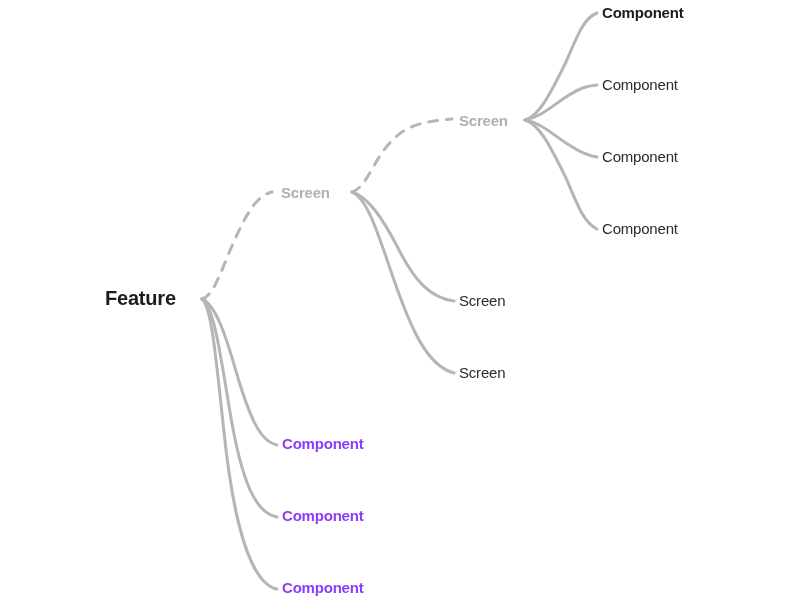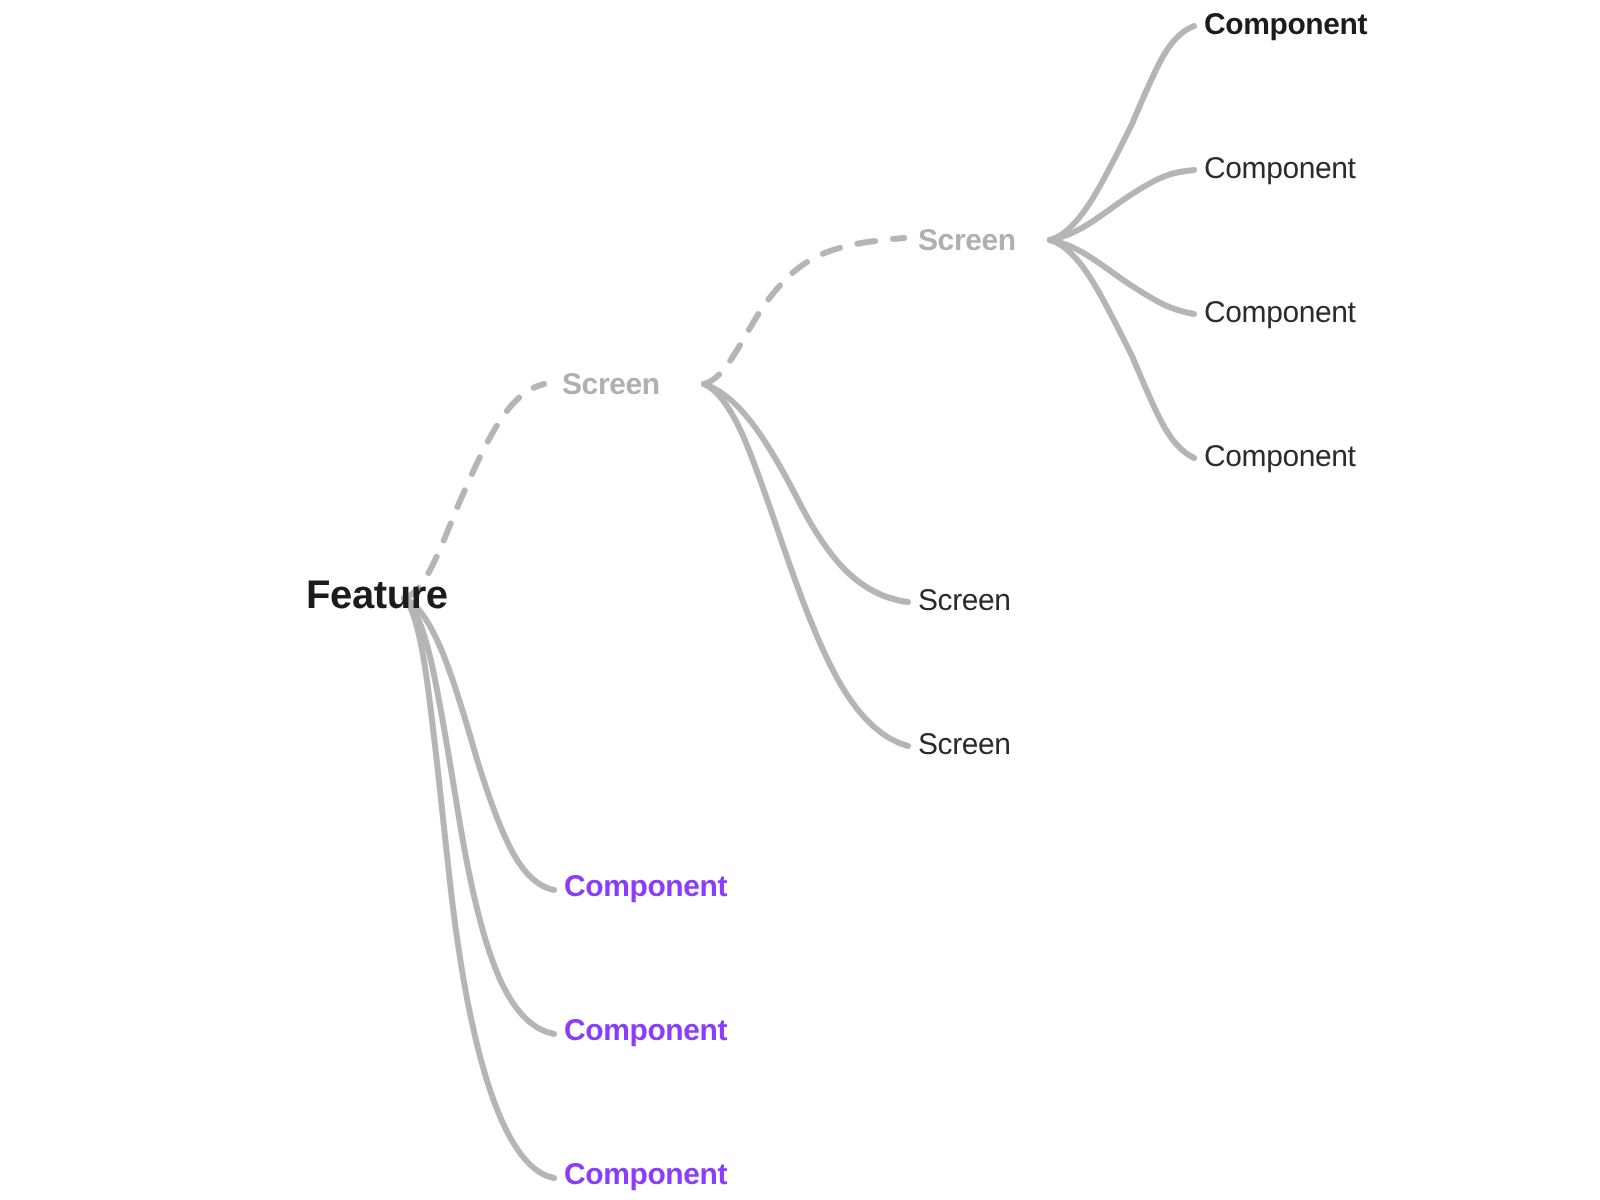--- a/index.html
+++ b/index.html
@@ -29,21 +29,20 @@
   .node-label {
     position: absolute;
     white-space: nowrap;
     line-height: 1;
     letter-spacing: -0.2px;
   }
   .lvl-root {
     font-size: 20px;
     font-weight: bold;
     color: #1c1c1c;
-    margin-left: 48px;
   }
   .lvl-muted {
     font-size: 15px;
     font-weight: bold;
     color: #b0b0b0;
   }
   .lvl-dark-bold {
     font-size: 15px;
     font-weight: bold;
     color: #1c1c1c;

